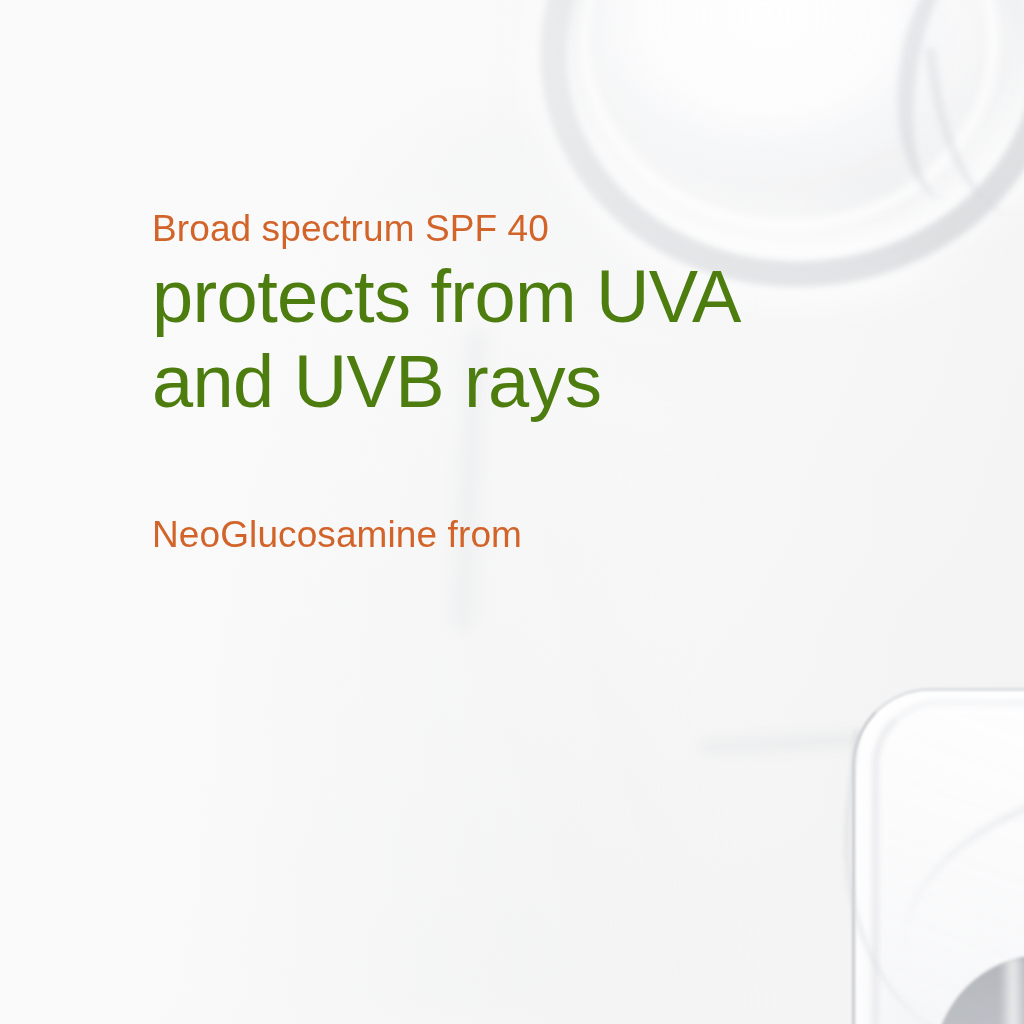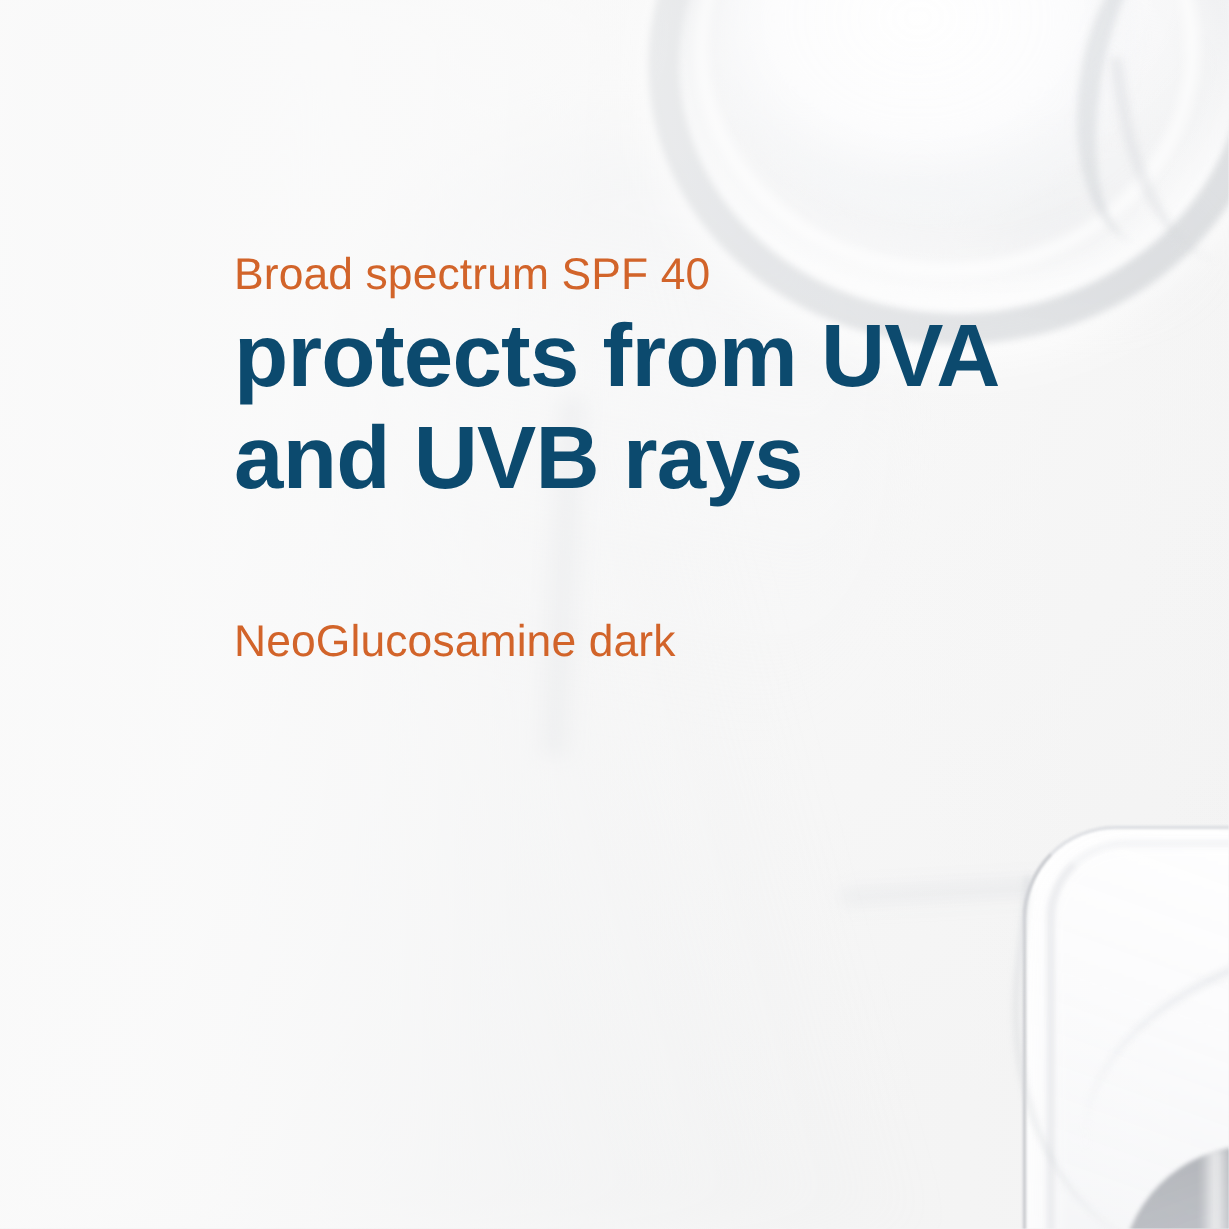--- a/index.html
+++ b/index.html
@@ -284,43 +284,42 @@
   .copy {
     position: absolute;
     left: 152px;
     top: 0;
     width: 800px;
   }
 
   .block {
     position: absolute;
     left: 0;
-    margin-left: 43px;
   }
 
   .block-one { top: 206px; }
   .block-two { top: 512px; }
 
   .eyebrow {
     margin: 0 0 2px 0;
     font-size: 37px;
     line-height: 46px;
     font-weight: 400;
     letter-spacing: 0.1px;
     color: #D2642A;
     white-space: nowrap;
   }
 
   .headline {
     margin: 0;
     font-size: 74px;
     line-height: 85px;
-    font-weight: 700;
+    font-weight: 400;
     letter-spacing: -0.6px;
-    color: #0c4a6e;
+    color: #4d7c0f;
     white-space: pre-line;
   }
 </style>
 </head>
 <body>
 
 <div id="stage">
 
   <div class="bg-base"></div>
   <div class="bg-sweep"></div>
@@ -348,18 +347,18 @@
 
   <div class="copy">
 
     <div class="block block-one">
       <p class="eyebrow">Broad spectrum SPF 40</p>
       <h2 class="headline">protects from UVA
 and UVB rays</h2>
     </div>
 
     <div class="block block-two">
-      <p class="eyebrow">NeoGlucosamine dark</p>
+      <p class="eyebrow">NeoGlucosamine from</p>
     </div>
 
   </div>
 
 </div>
 
 </body></html>

